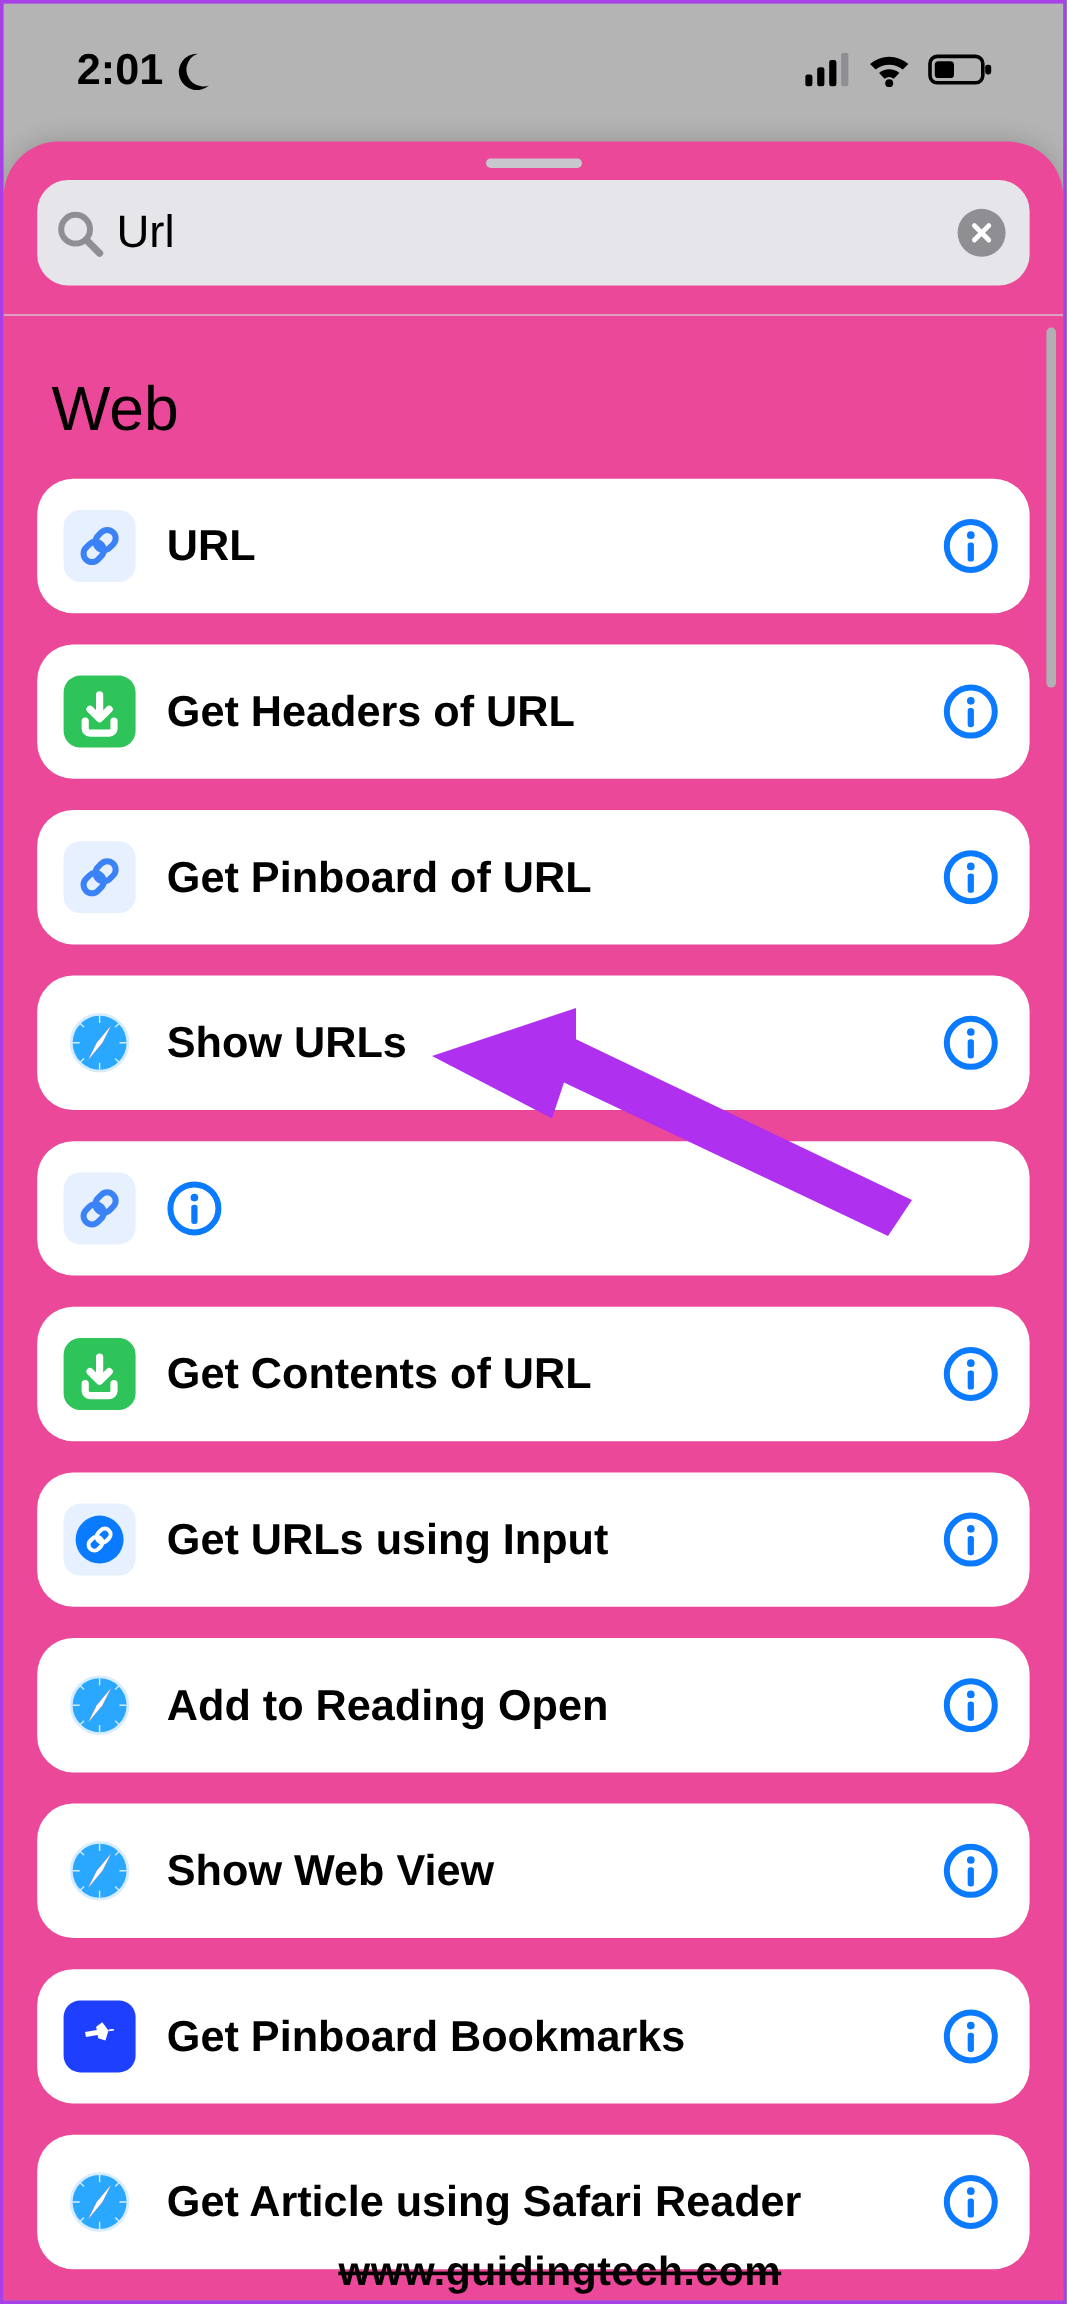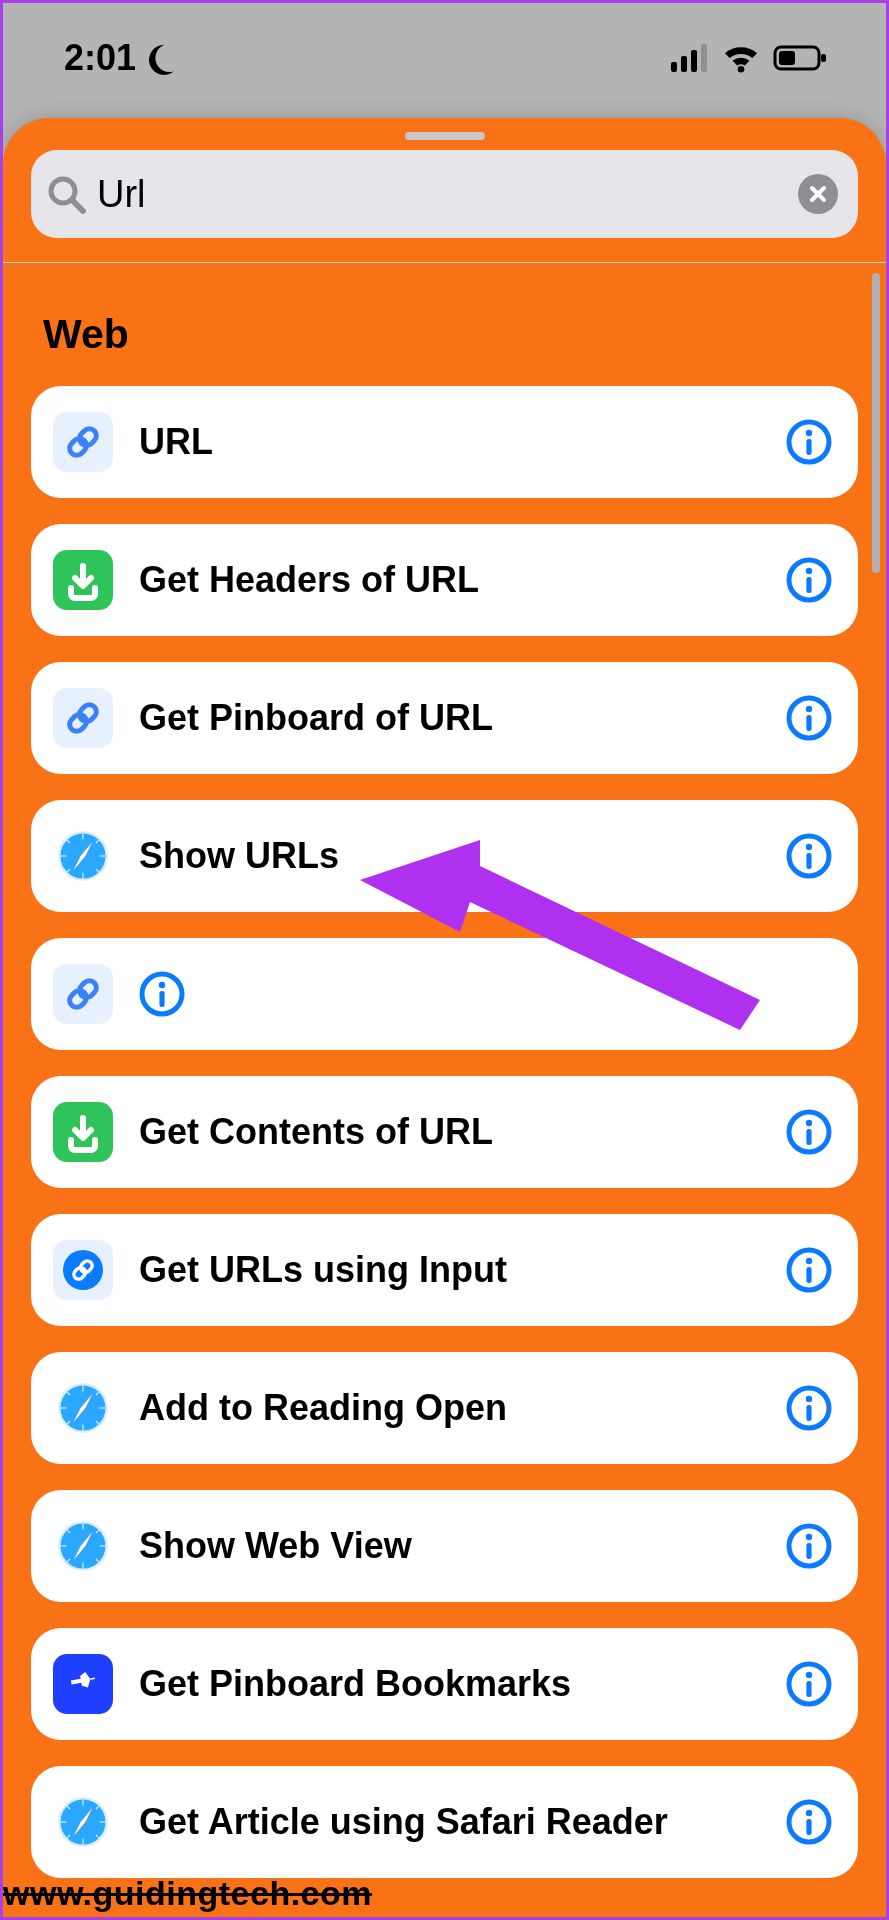--- a/index.html
+++ b/index.html
@@ -32,21 +32,21 @@
     display: flex; align-items: center; gap: 6px;
     font-weight: 700; font-size: 36px; color:#000;
   }
   .status-right { display: flex; align-items: center; gap: 12px; }
 
   
   .sheet {
     position: absolute;
     left: 3px; right: 3px; bottom: 3px;
     top: 118px;
-    background: #f97316;
+    background: #ec4899;
     border-top-left-radius: 46px;
     border-top-right-radius: 46px;
     box-shadow: 0 -2px 20px rgba(0,0,0,0.15);
     display: flex; flex-direction: column;
   }
   .grabber {
     width: 80px; height: 8px; border-radius: 4px;
     background: #c8c8cc;
     margin: 14px auto 10px auto;
   }
@@ -83,21 +83,21 @@
     overflow: hidden;
     padding: 0 0 0 0;
   }
   .scrollbar-ind {
     position: absolute; right: 6px; top: 10px;
     width: 8px; height: 300px;
     background: #b0b0b4; border-radius: 4px;
   }
 
   .section-title {
-    font-size: 41px; font-weight: 700; color:#000;
+    font-size: 52px; font-weight: 400; color:#000;
     padding: 48px 0 28px 40px;
   }
 
   .list {
     display: flex; flex-direction: column; gap: 26px;
     padding: 0 28px 0 28px;
   }
   .row {
     background: #ffffff;
     border-radius: 30px;
@@ -140,23 +140,24 @@
     width: 420px; height: 220px;
     pointer-events: none;
     z-index: 50;
   }
 
   
   .watermark-bar {
     position: absolute;
     left: 3px; right: 3px; bottom: 3px;
     height: 48px;
-    display: flex; align-items: center; justify-content: flex-start;
+    display: flex; align-items: center; justify-content: center;
     pointer-events: none;
     z-index: 60;
+    padding-left: 44px;
   }
   .watermark-bar span {
     font-size: 34px; font-weight: 600; color:#000;
     text-decoration: line-through;
     text-decoration-thickness: 3px;
     letter-spacing: 0.5px;
   }
 </style>
 </head>
 <body>

